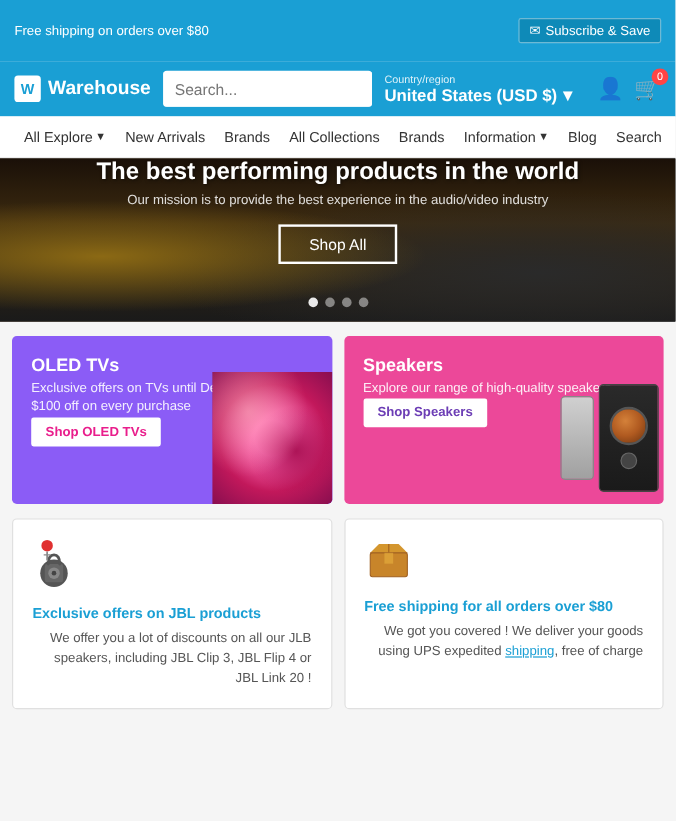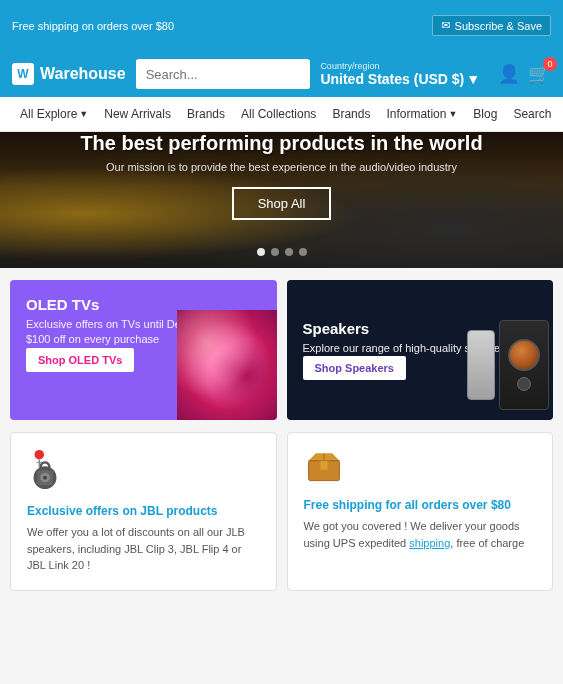--- a/index.html
+++ b/index.html
@@ -214,21 +214,21 @@
       border-radius: 4px;
       padding: 16px;
       position: relative;
       overflow: hidden;
       min-height: 140px;
       display: flex;
       flex-direction: column;
       justify-content: space-between;
     }
     .promo-card.pink { background: #8b5cf6; }
-    .promo-card.purple { background: #0f172a; justify-content: center; }
+    .promo-card.purple { background: #ec4899; }
 
     .promo-card-title {
       color: white;
       font-size: 15px;
       font-weight: bold;
       margin-bottom: 4px;
     }
     .promo-card-desc {
       color: rgba(255,255,255,0.9);
       font-size: 11px;
@@ -338,20 +338,21 @@
     .info-card-title {
       color: #1a9fd4;
       font-size: 12px;
       font-weight: bold;
       margin-bottom: 6px;
     }
     .info-card-desc {
       font-size: 11px;
       color: #555;
       line-height: 1.5;
+      text-align: right;
     }
     .info-card-desc a {
       color: #1a9fd4;
       text-decoration: underline;
     }
 
     
     .lock-icon-svg {
       width: 36px;
       height: 42px;

